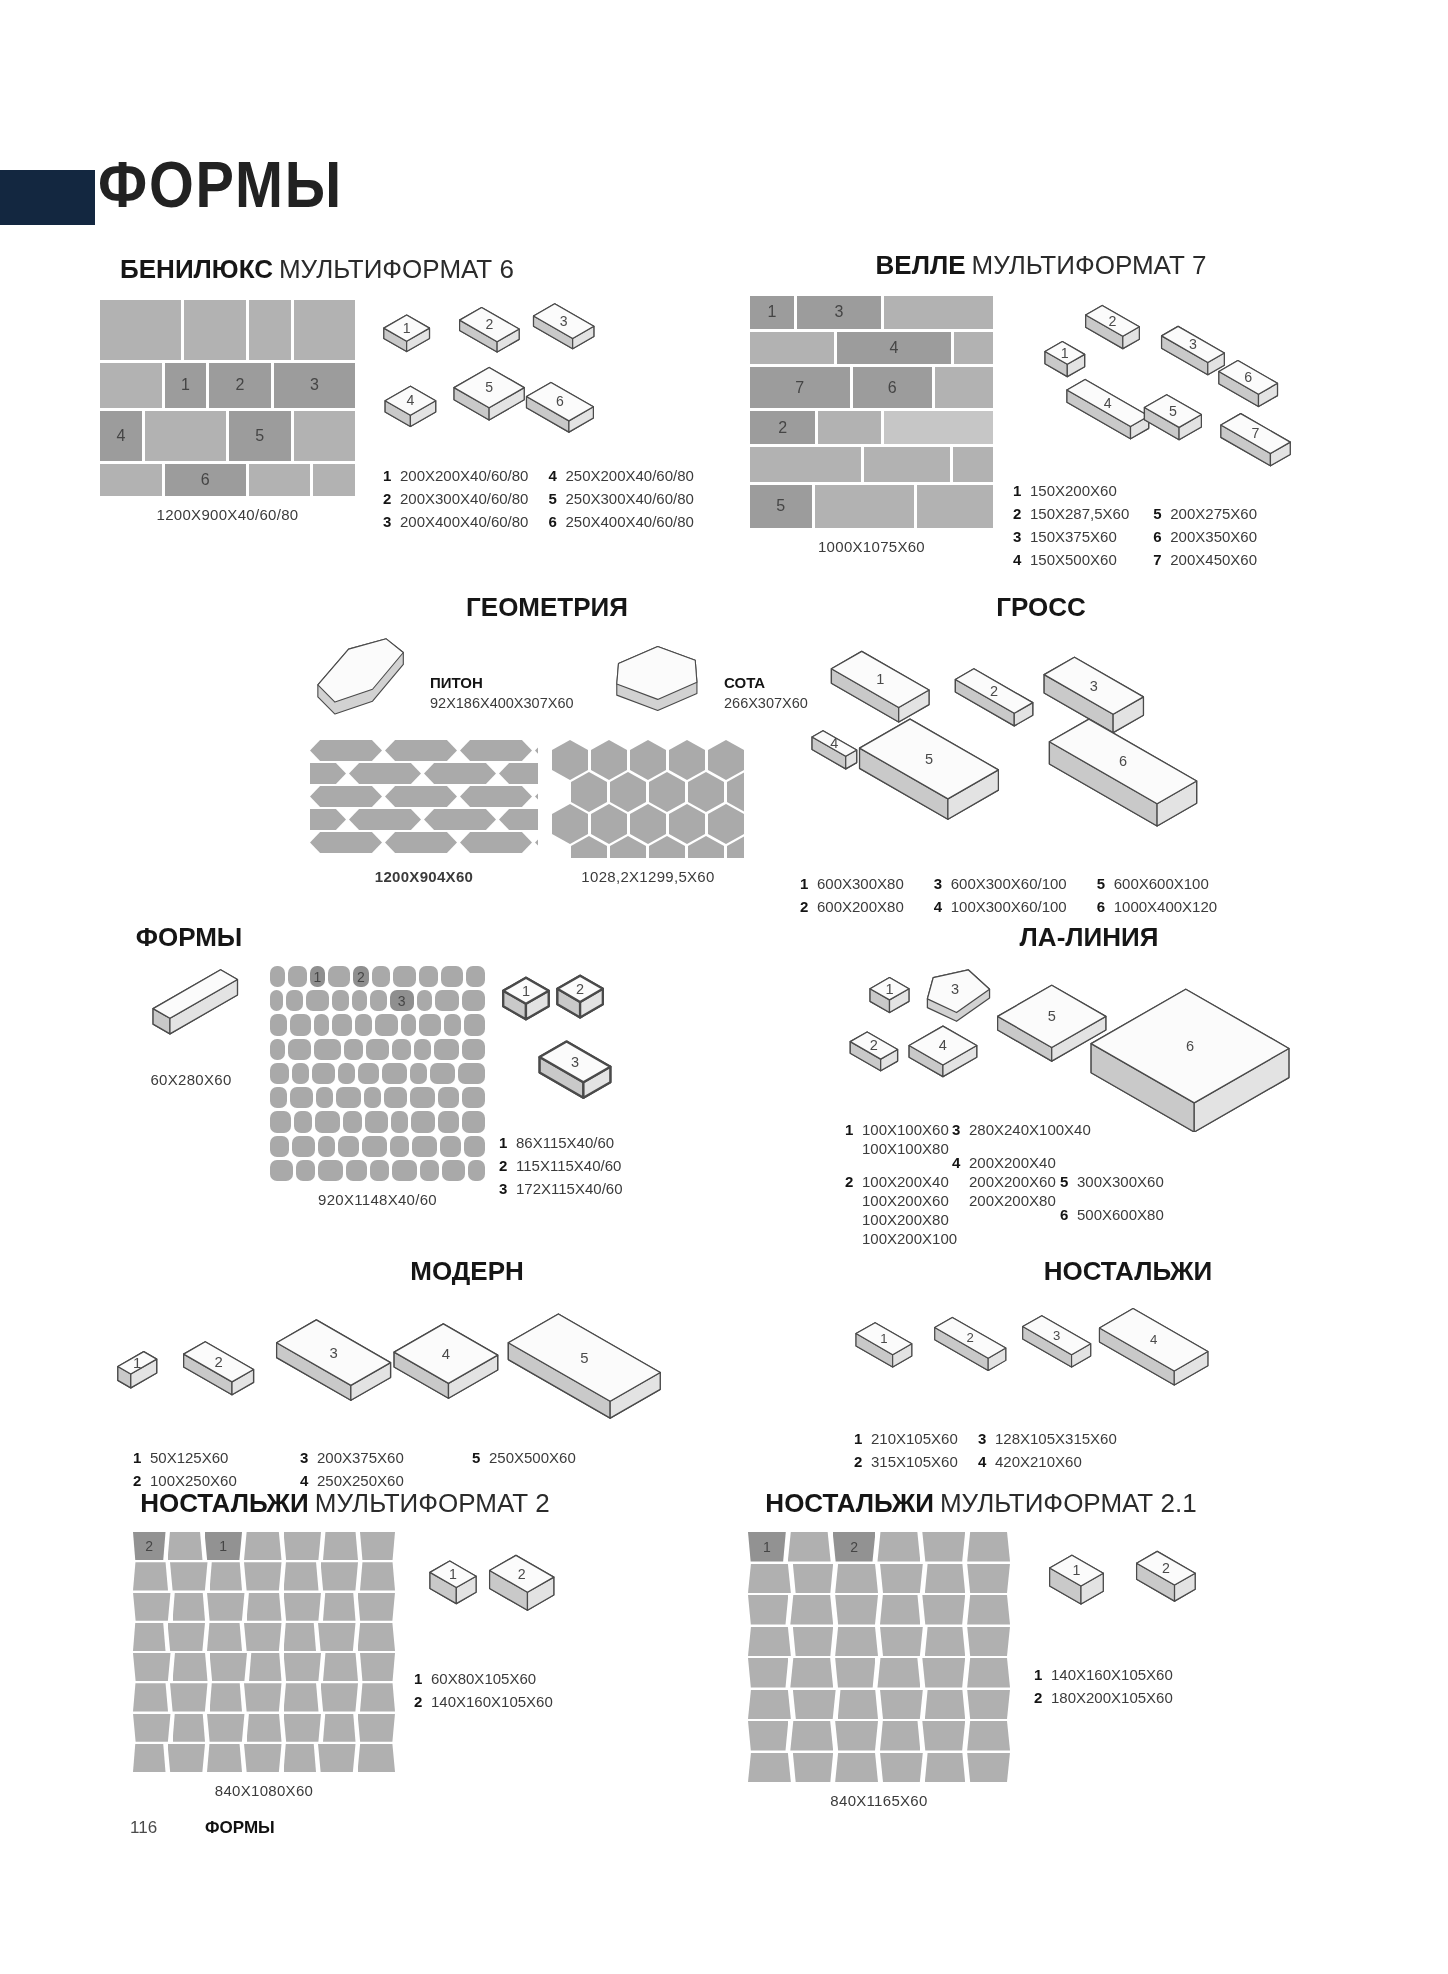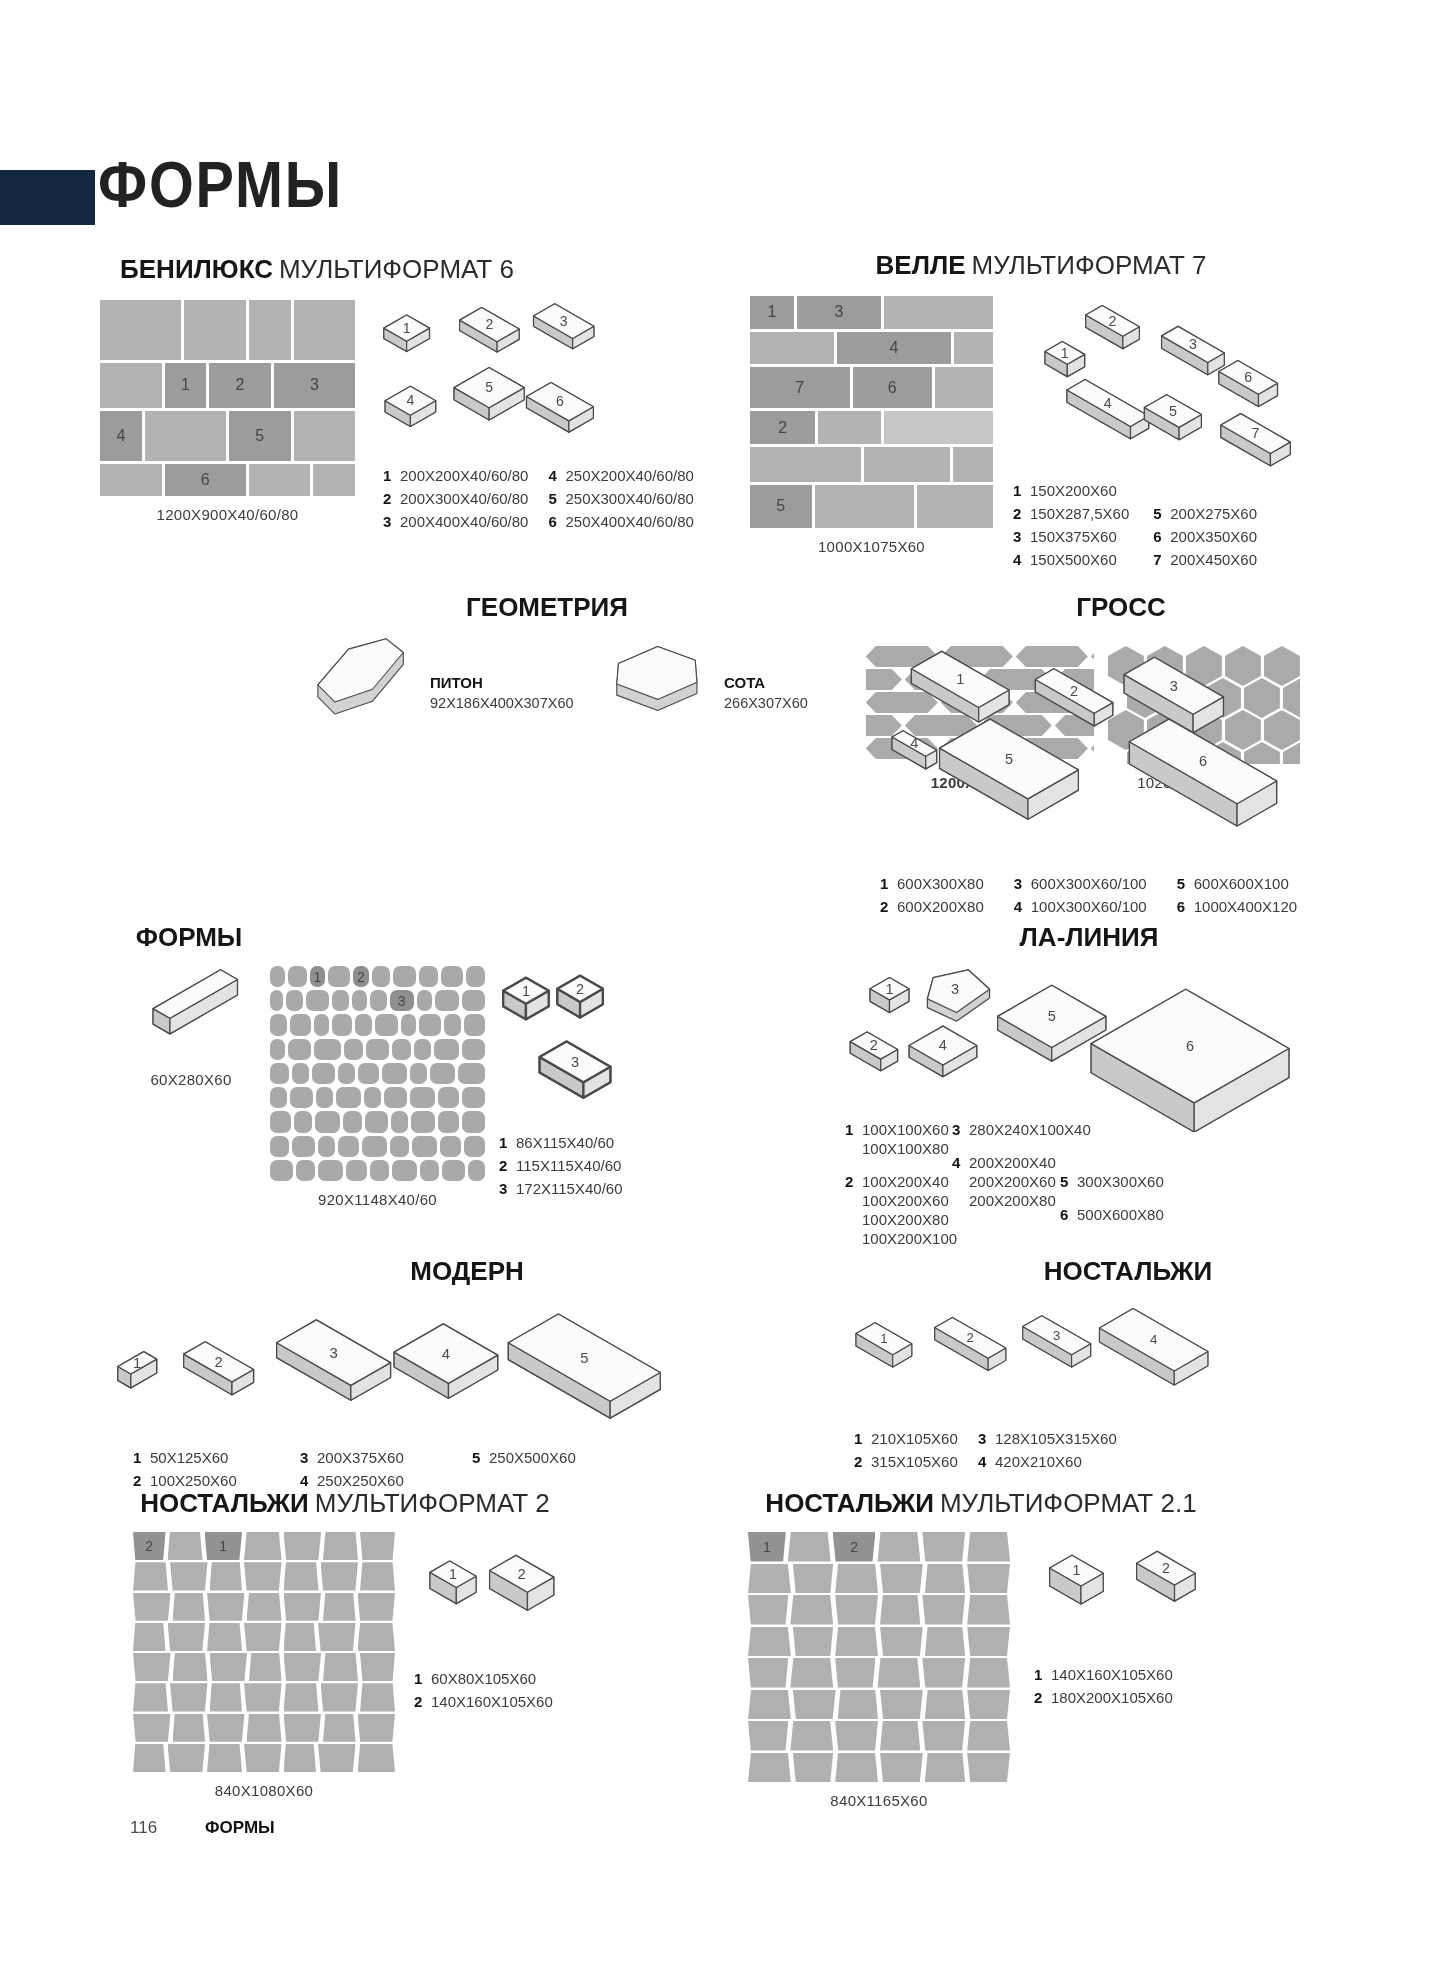--- a/index.html
+++ b/index.html
@@ -322,21 +322,21 @@
               </div>
             </div>
         </div>
       </div>
     </div>
   </section>
 
 
   <section class="sec" style="left:252px;top:592px;width:515px">
     <h2 class="sec-title" style="left:295px"><span class="tb">ГЕОМЕТРИЯ</span></h2>
-    <div class="sec-body" style="padding-top:40px;flex-direction:row;align-items:flex-start;">
+    <div class="sec-body" style="padding-top:40px;flex-direction:column;align-items:flex-start;">
       <div class="listrow" style="align-items:flex-start;">
         <div style="margin-left:52px">
             <svg viewBox="0 0 140 110" width="120" height="94" class="stone-svg">
               <polygon points="16,62 52,20 96,8 116,24 116,38 80,81 36,96 16,76" fill="#d2d2d2" stroke="#4a4a4a" stroke-width="1.3" stroke-linejoin="round"></polygon>
               <polygon points="16,62 52,20 96,8 116,24 80,67 36,82" fill="#fbfbfb" stroke="#4a4a4a" stroke-width="1.3" stroke-linejoin="round"></polygon>
             </svg>
           </div>
         <div class="geo-lab" style="margin-left:6px;padding-top:42px;width:158px;">
           <span class="geo-name">ПИТОН</span>
           <span class="geo-dim">92X186X400X307X60</span>
@@ -418,21 +418,21 @@
                 <div class="hex" style="width: 36px; height: 40px; clip-path: polygon(50% 0px, 100% 25%, 100% 75%, 50% 100%, 0px 75%, 0px 25%);"></div>
                 <div class="hex" style="width: 36px; height: 40px; clip-path: polygon(50% 0px, 100% 25%, 100% 75%, 50% 100%, 0px 75%, 0px 25%);"></div>
               </div>
             </div>
           <div class="foot-label">1028,2X1299,5X60</div>
         </div>
       </div>
     </div>
   </section>
 
-  <section class="sec" style="left:864px;top:592px;width:470px">
+  <section class="sec" style="left:784px;top:592px;width:470px">
     <h2 class="sec-title" style="left:257px"><span class="tb">ГРОСС</span></h2>
     <div class="sec-body" style="padding-top:38px;flex-direction:column;align-items:flex-start;">
       <div style="margin-left:10px">
           <svg viewBox="0 0 455 250" width="440" height="242" class="stone-svg">
             <polygon points="38.68,40 70,22 139.6,62 139.6,77 108.28,95 38.68,55" fill="#d2d2d2" stroke="#4a4a4a" stroke-width="1.3" stroke-linejoin="round"></polygon>
             <polygon points="38.68,40 108.28,80 108.28,95 38.68,55" fill="#c9c9c9" stroke="#4a4a4a" stroke-width="1.3" stroke-linejoin="round"></polygon>
             <polygon points="139.6,62 108.28,80 108.28,95 139.6,77" fill="#e3e3e3" stroke="#4a4a4a" stroke-width="1.3" stroke-linejoin="round"></polygon>
             <polygon points="70,22 139.6,62 108.28,80 38.68,40" fill="#fbfbfb" stroke="#4a4a4a" stroke-width="1.3" stroke-linejoin="round"></polygon>
             <text x="89.14" y="56" text-anchor="middle" class="st-n">1</text>
             <polygon points="166.86,51 186,40 246.9,75 246.9,88 227.76,99 166.86,64" fill="#d2d2d2" stroke="#4a4a4a" stroke-width="1.3" stroke-linejoin="round"></polygon>

